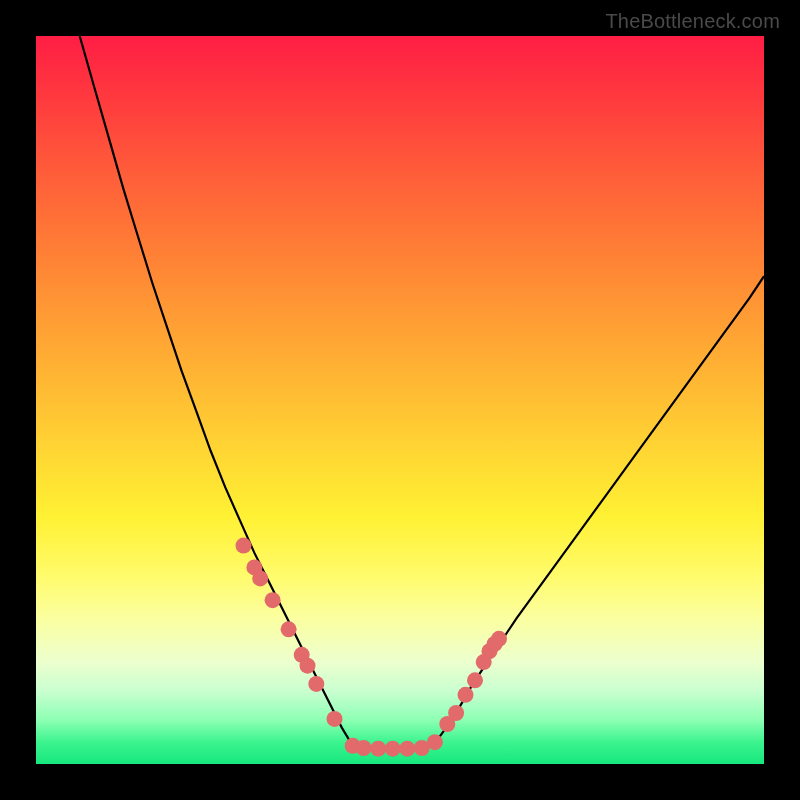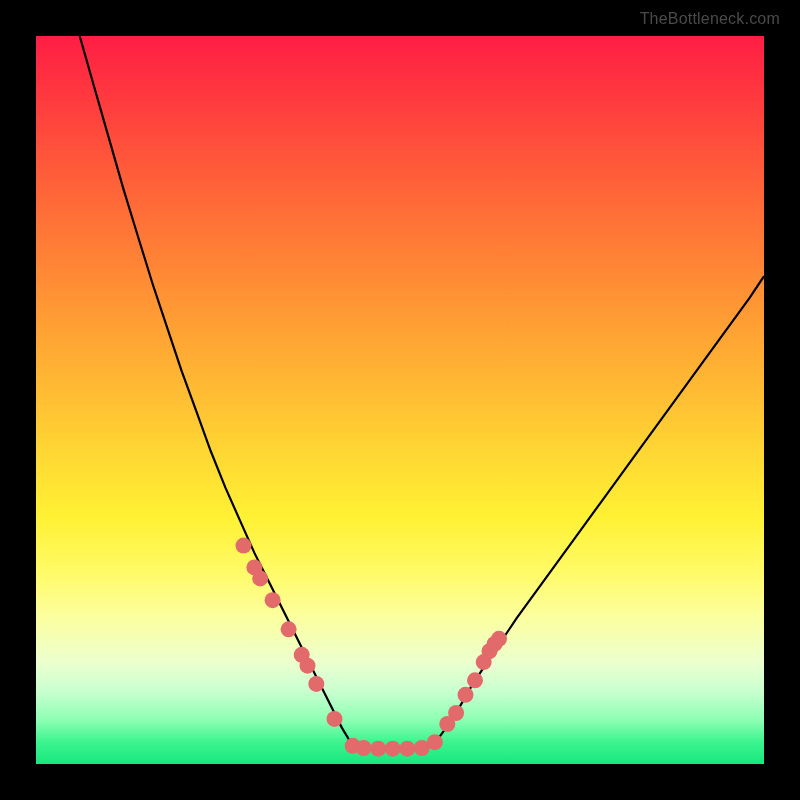--- a/index.html
+++ b/index.html
@@ -33,21 +33,21 @@
       #8cffb3 94%,
       #3cf48e 97%,
       #17e77e 100%
     );
   }
   .watermark {
     position: absolute;
     top: 10px;
     right: 20px;
     color: #4a4a4a;
-    font-size: 16px;
+    font-size: 20px;
     font-weight: 400;
     letter-spacing: 0.2px;
     z-index: 5;
   }
   svg.plot {
     position: absolute;
     left: 0;
     top: 0;
     width: 728px;
     height: 728px;

